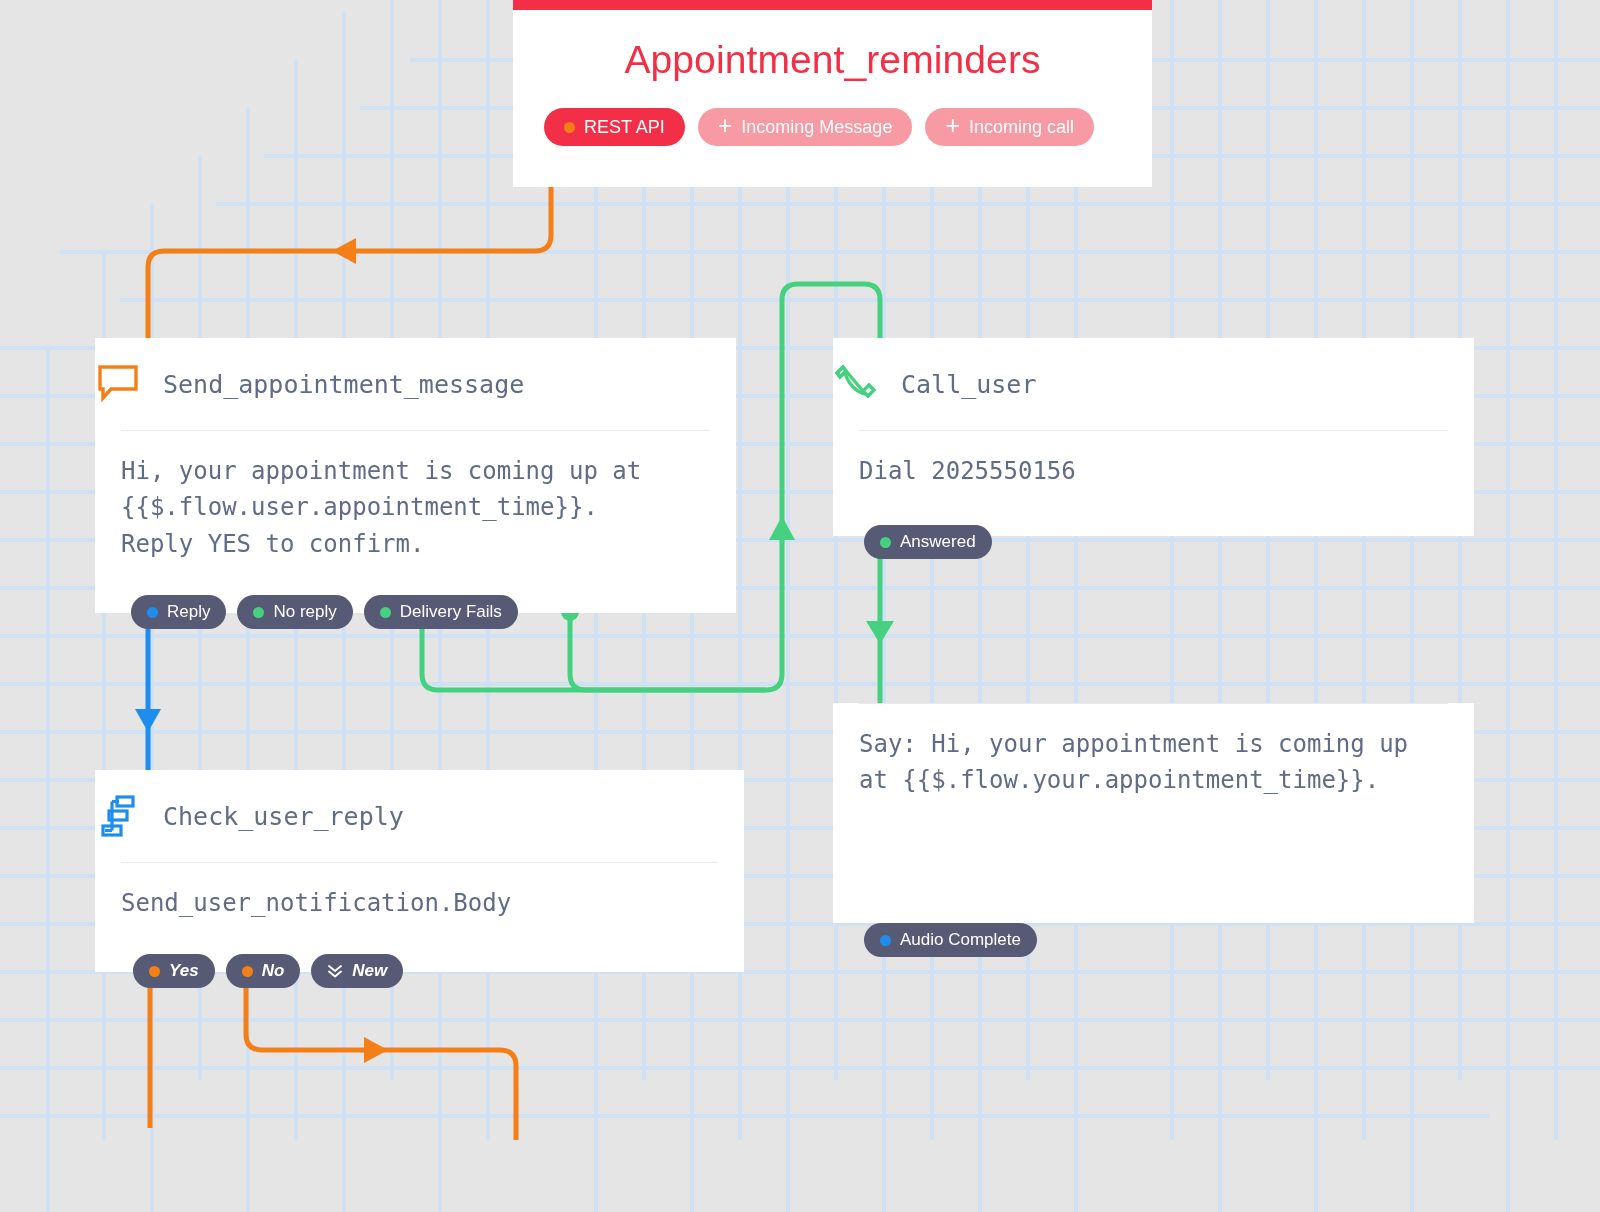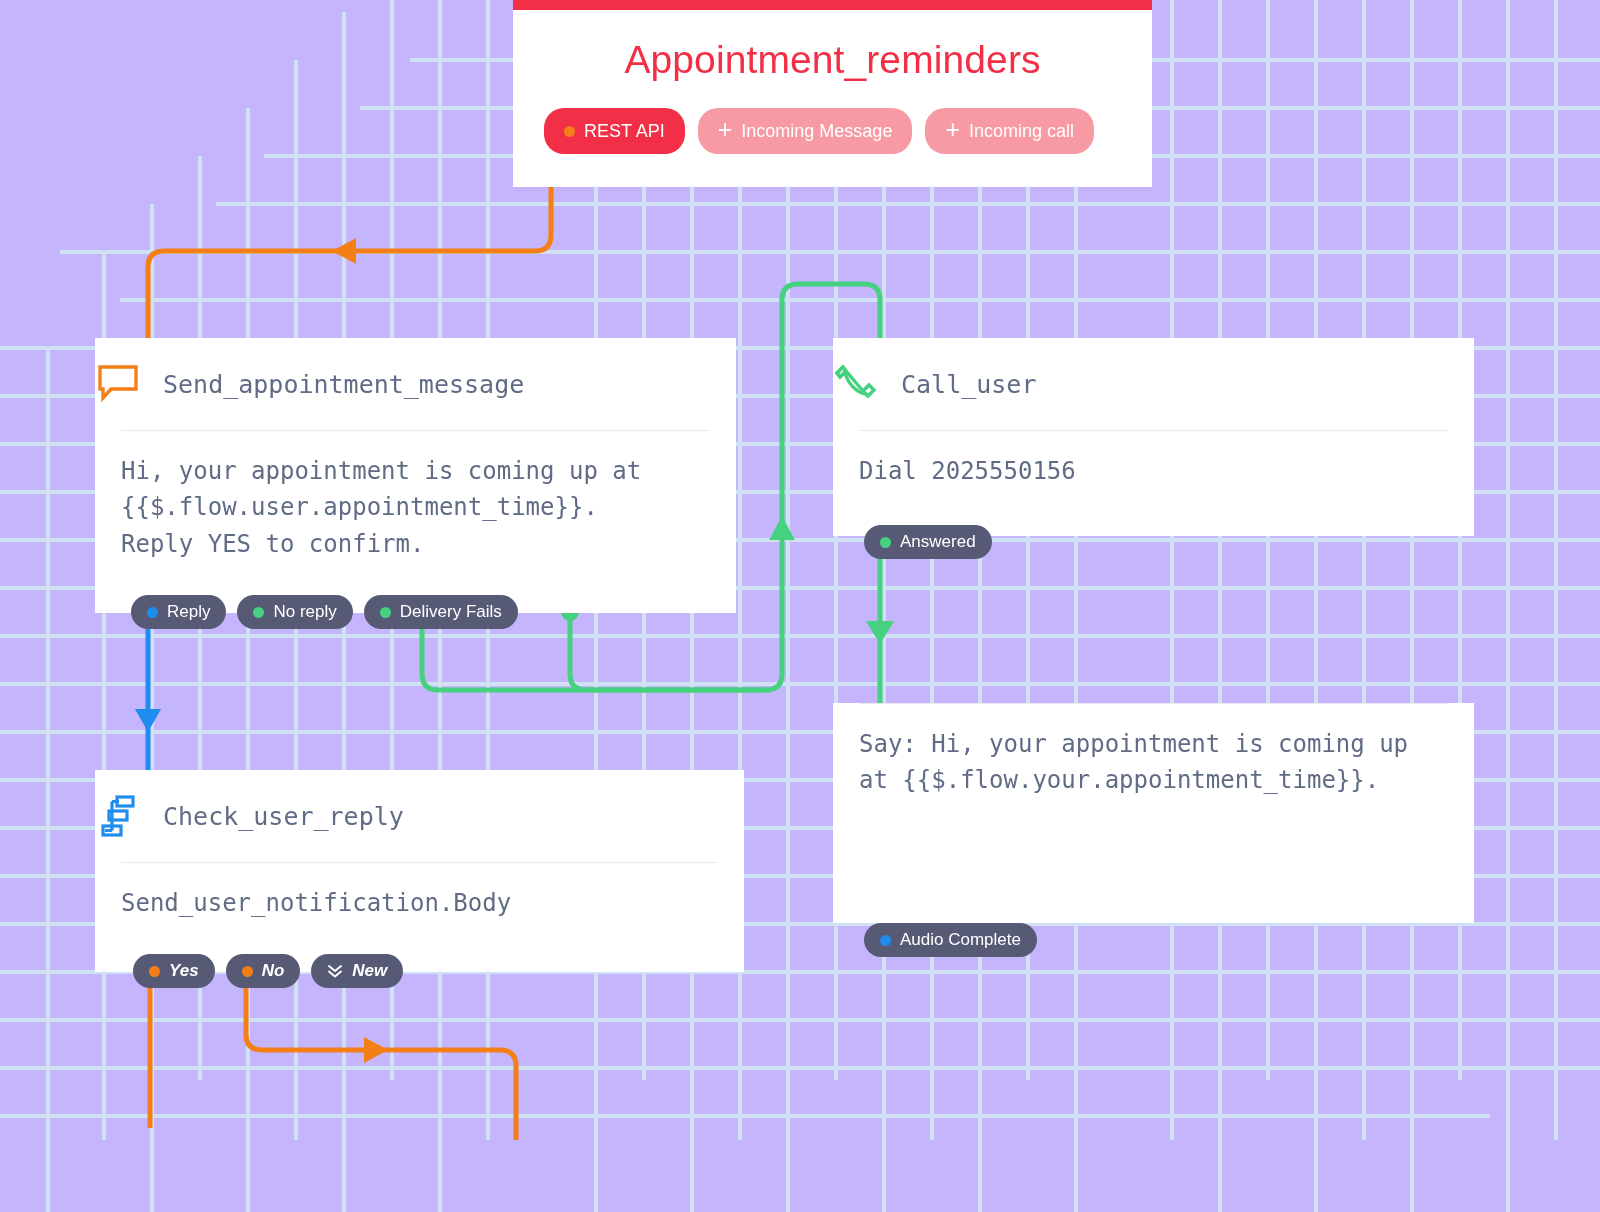--- a/index.html
+++ b/index.html
@@ -4,21 +4,21 @@
 <style>
   html, body {
     margin: 0;
     padding: 0;
     background: #000000;
   }
   #canvas {
     position: relative;
     width: 1600px;
     height: 1212px;
-    background: #c4b5fd;
+    background: #e5e5e5;
     overflow: hidden;
     font-family: "Liberation Sans", sans-serif;
   }
 
   
   #grid {
     position: absolute;
     inset: 0;
     z-index: 0;
   }
@@ -58,21 +58,21 @@
   .trigger-pills {
     display: flex;
     gap: 13px;
     padding: 26px 0 0 31px;
   }
   .trig-pill {
     display: flex;
     align-items: center;
     gap: 9px;
     border-radius: 20px;
-    height: 46px;
+    height: 38px;
     padding: 0 20px;
     color: #ffffff;
     font-size: 18px;
     white-space: nowrap;
   }
   .trig-pill.active { background: #f22f46; }
   .trig-pill.inactive { background: #f79aa3; }
   .trig-dot {
     width: 11px; height: 11px;
     border-radius: 50%;

